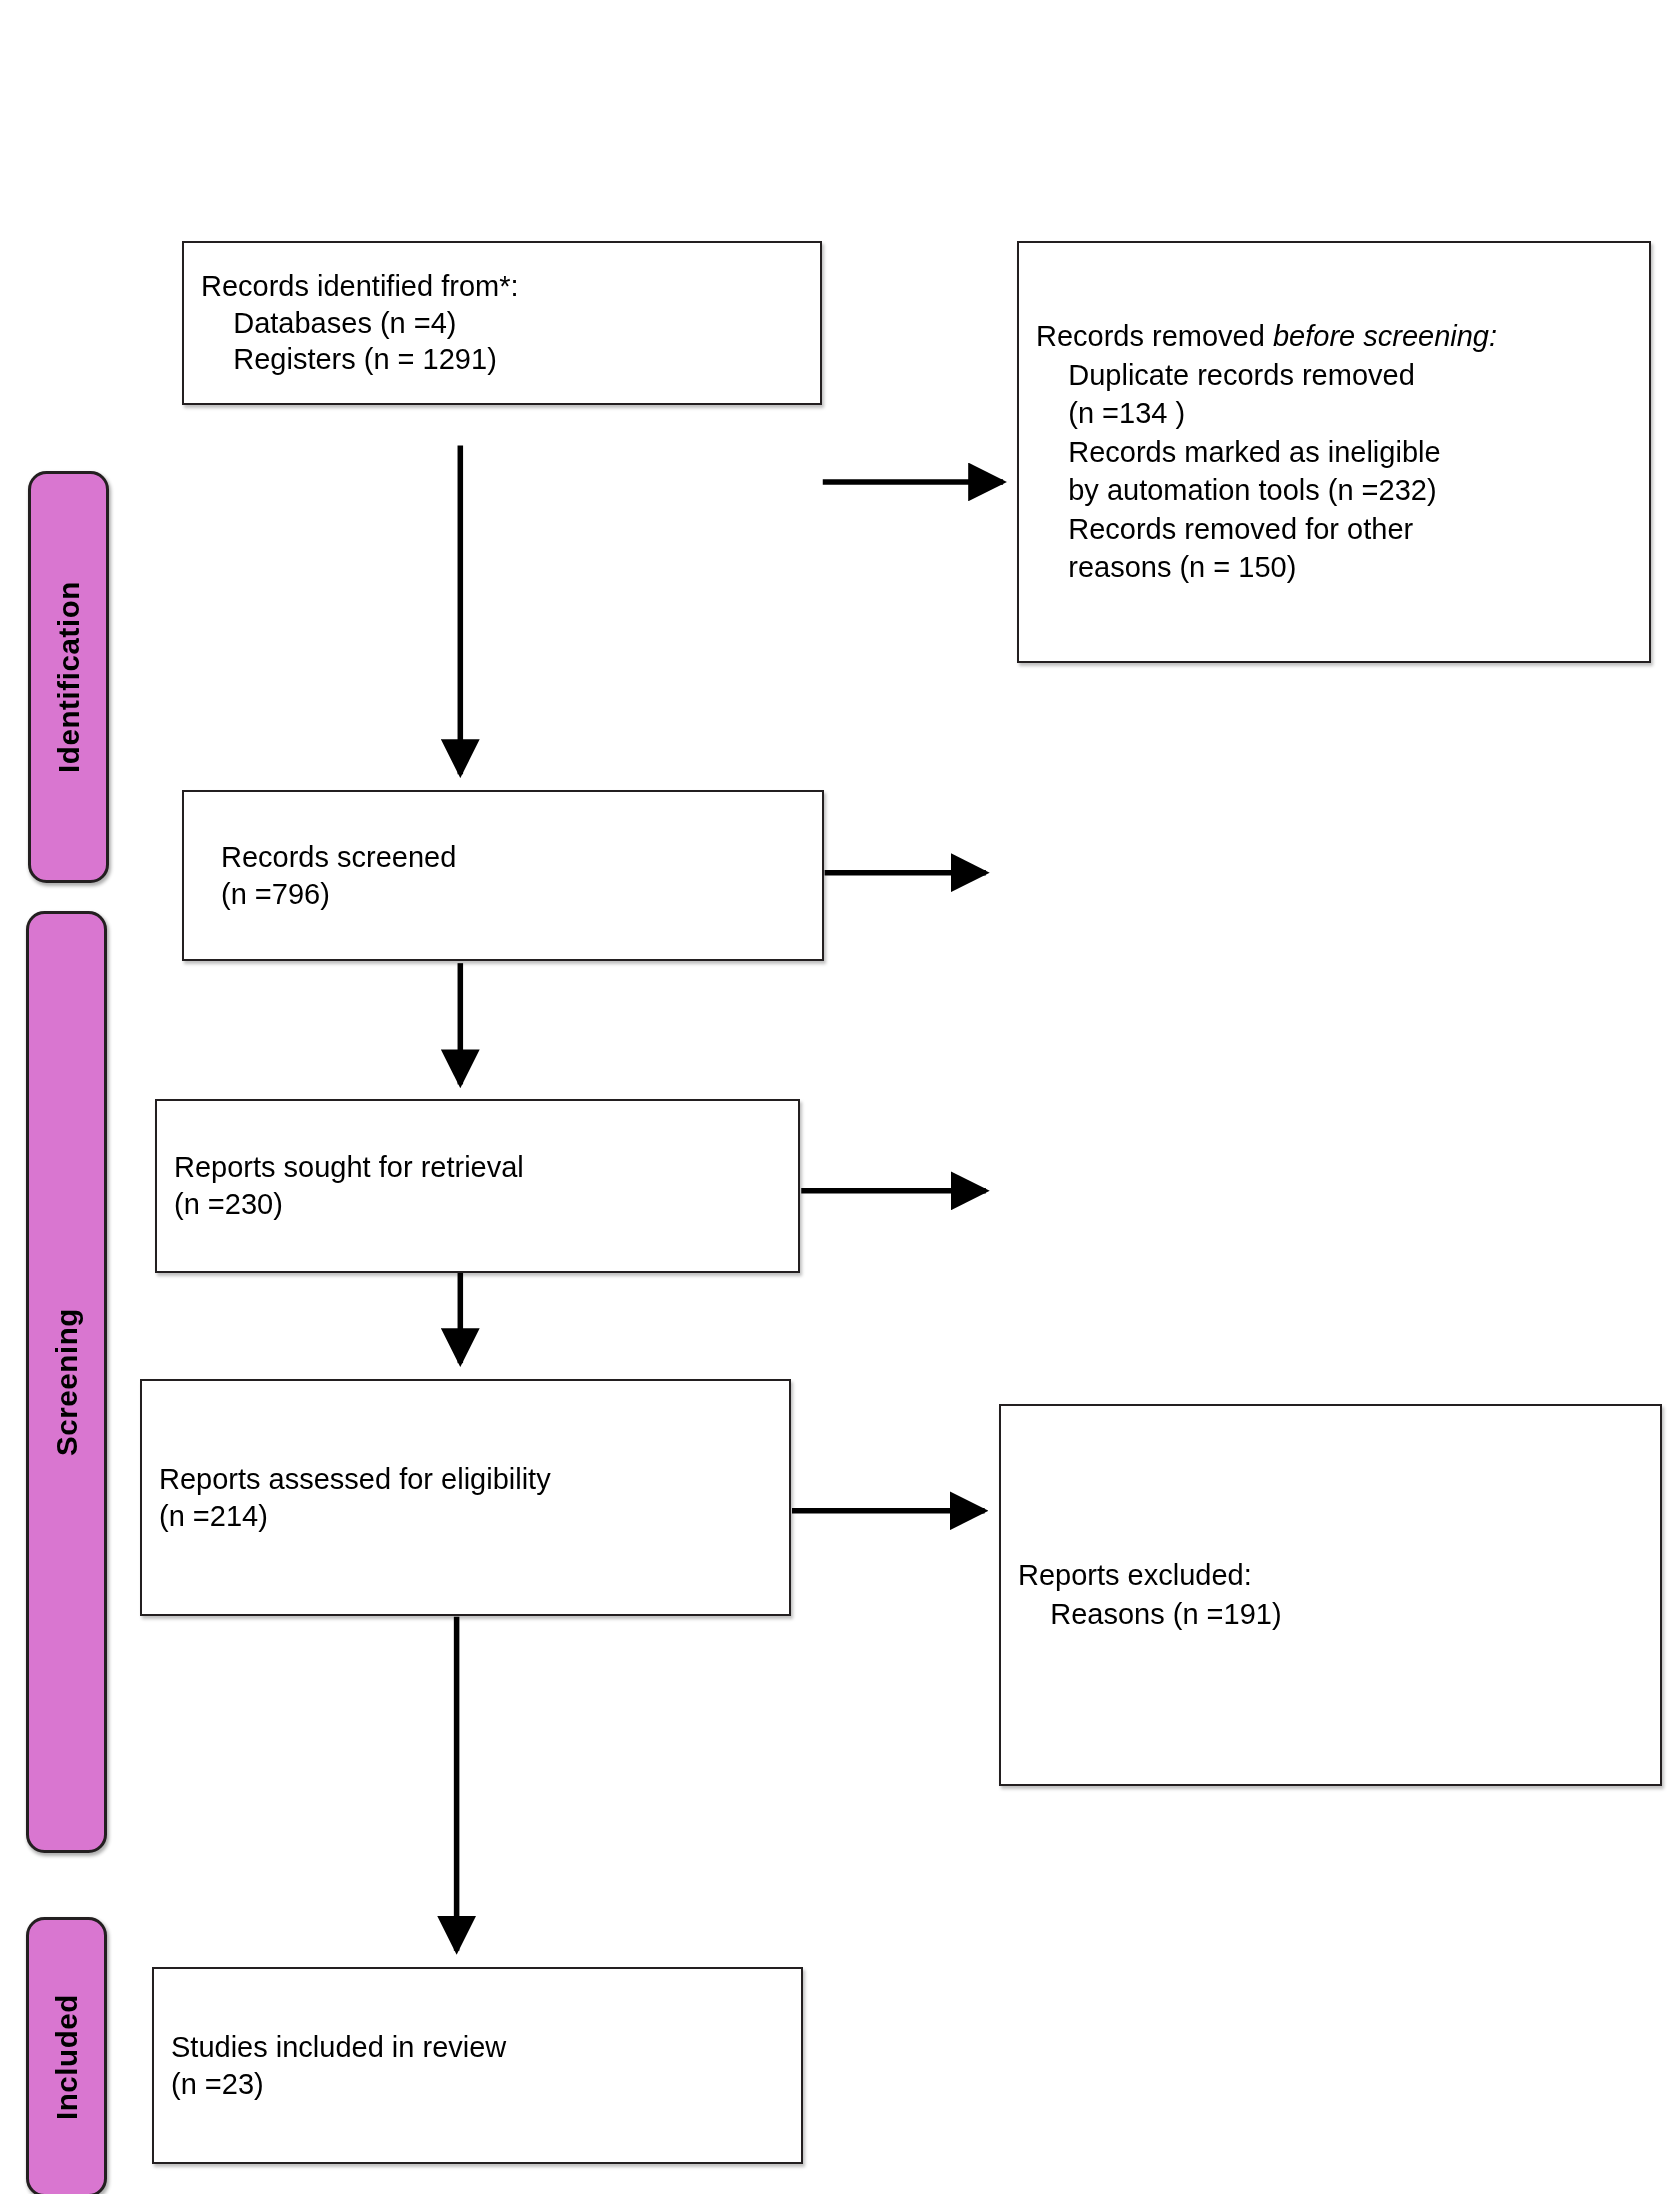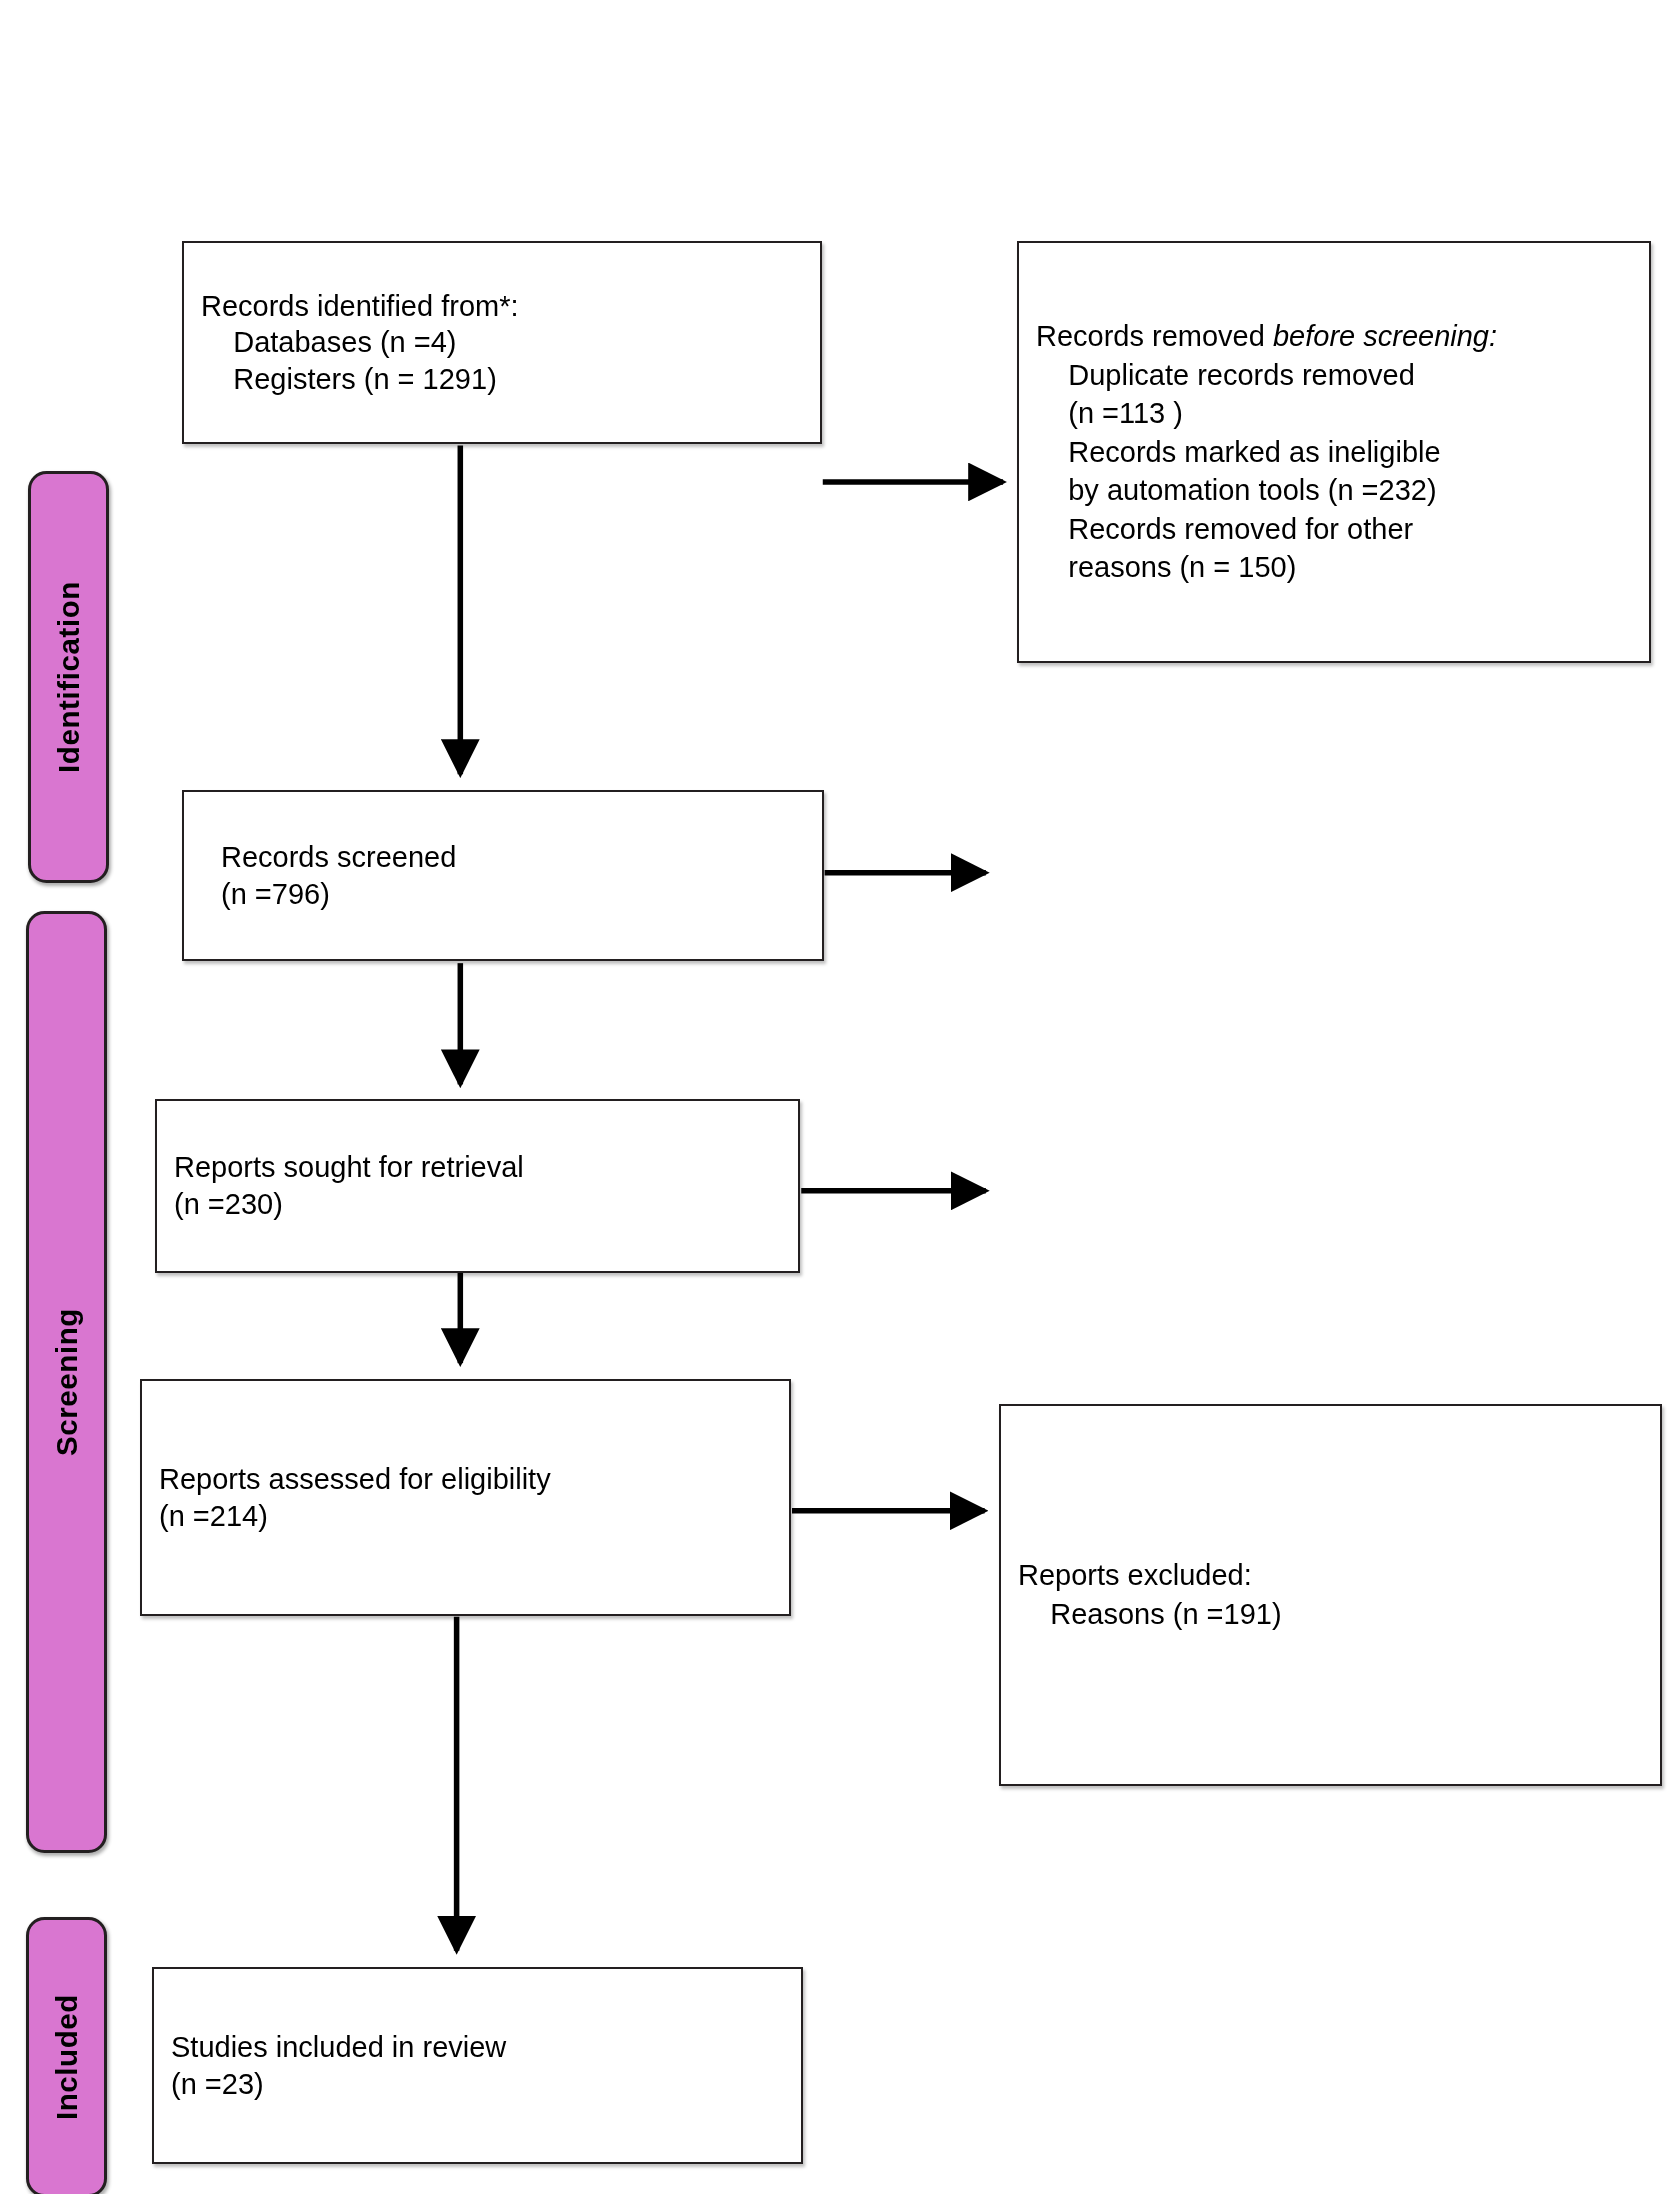--- a/index.html
+++ b/index.html
@@ -75,21 +75,21 @@
   }
   .flow-box .box-text {
     color: #000000;
     font-size: 29px;
     line-height: 1.26;
     padding: 0 17px;
     white-space: pre-wrap;
   }
   .flow-box .box-text .ital { font-style: italic; }
 
-  #box-identified       { left: 182px;  top: 241px;  width: 640px; height: 203px; }
+  #box-identified       { left: 182px;  top: 241px;  width: 640px; height: 164px; }
   #box-removed-before   { left: 1017px; top: 241px;  width: 634px; height: 422px; }
   #box-screened         { left: 182px;  top: 790px; width: 642px; height: 171px; padding-left: 20px; }
   #box-records-excluded { left: 1000px; top: 790px; width: 662px; height: 114px; }
   #box-sought           { left: 155px;  top: 1099px; width: 645px; height: 174px; }
   #box-not-retrieved    { left: 1000px; top: 984px; width: 662px; height: 126px; }
   #box-assessed         { left: 140px;  top: 1379px; width: 651px; height: 237px; }
   #box-reports-excluded { left: 999px; top: 1369px; width: 663px; height: 382px; margin-top: 35px; }
   #box-included         { left: 152px;  top: 1967px; width: 651px; height: 197px; }
 
   #box-removed-before .box-text,
@@ -146,21 +146,21 @@
 
   <div class="flow-box" id="box-identified">
     <div class="box-text"><span>Records identified from*:</span>
 <span>    Databases (n =4)</span>
 <span>    Registers (n = 1291)</span></div>
   </div>
 
   <div class="flow-box" id="box-removed-before">
     <div class="box-text"><span>Records removed </span><span class="ital">before screening</span><span class="ital">:</span>
 <span>    Duplicate records removed</span>
-<span>    (n =113 )</span>
+<span>    (n =134 )</span>
 <span>    Records marked as ineligible</span>
 <span>    by automation tools (n =232)</span>
 <span>    Records removed for other</span>
 <span>    reasons (n = 150)</span></div>
   </div>
 
   <div class="flow-box" id="box-screened">
     <div class="box-text"><span>Records screened</span>
 <span>(n =796)</span></div>
   </div>

